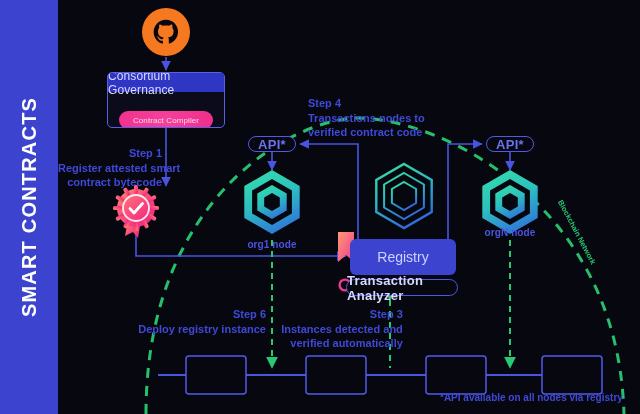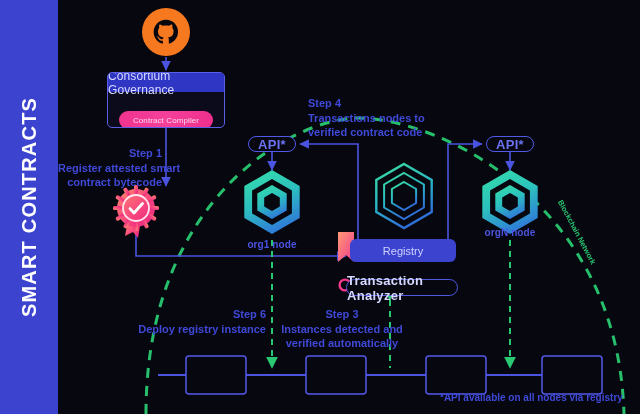--- a/index.html
+++ b/index.html
@@ -60,21 +60,21 @@
   .step-block {
     position: absolute;
     color: #3f49d8;
     font-size: 11px;
     font-weight: bold;
     line-height: 1.32;
     white-space: nowrap;
   }
   .step-block .step-num { display: block; }
   .step-block.right { text-align: right; }
-  .step-block.center { text-align: center; transform: translateX(-50%); }
+  .step-block.center { text-align: right; transform: translateX(-50%); }
 
   .pill {
     position: absolute;
     border: 1.4px solid #5159e8;
     border-radius: 20px;
     color: #6b72ef;
     font-size: 13px;
     font-weight: bold;
     display: flex;
     align-items: center;
@@ -113,25 +113,25 @@
     font-size: 8px;
     display: flex; align-items: center; justify-content: center;
     letter-spacing: .1px;
     margin-top: 19px;
   }
 
   
   #registry-box {
     position: absolute;
     left: 292px; top: 239px;
-    width: 106px; height: 23px;
+    width: 106px; height: 36px;
     border-radius: 6px;
     background: #3b43cf;
     color: #cfd3ff;
-    font-size: 11px;
+    font-size: 14px;
     display: flex; align-items: center; justify-content: center;
   }
   #analyzer-pill {
     left: 288px; top: 279px;
     width: 112px; height: 17px;
     color: #d5d8ff;
     font-size: 13px;
     border-color: #4f57e4;
   }
 

